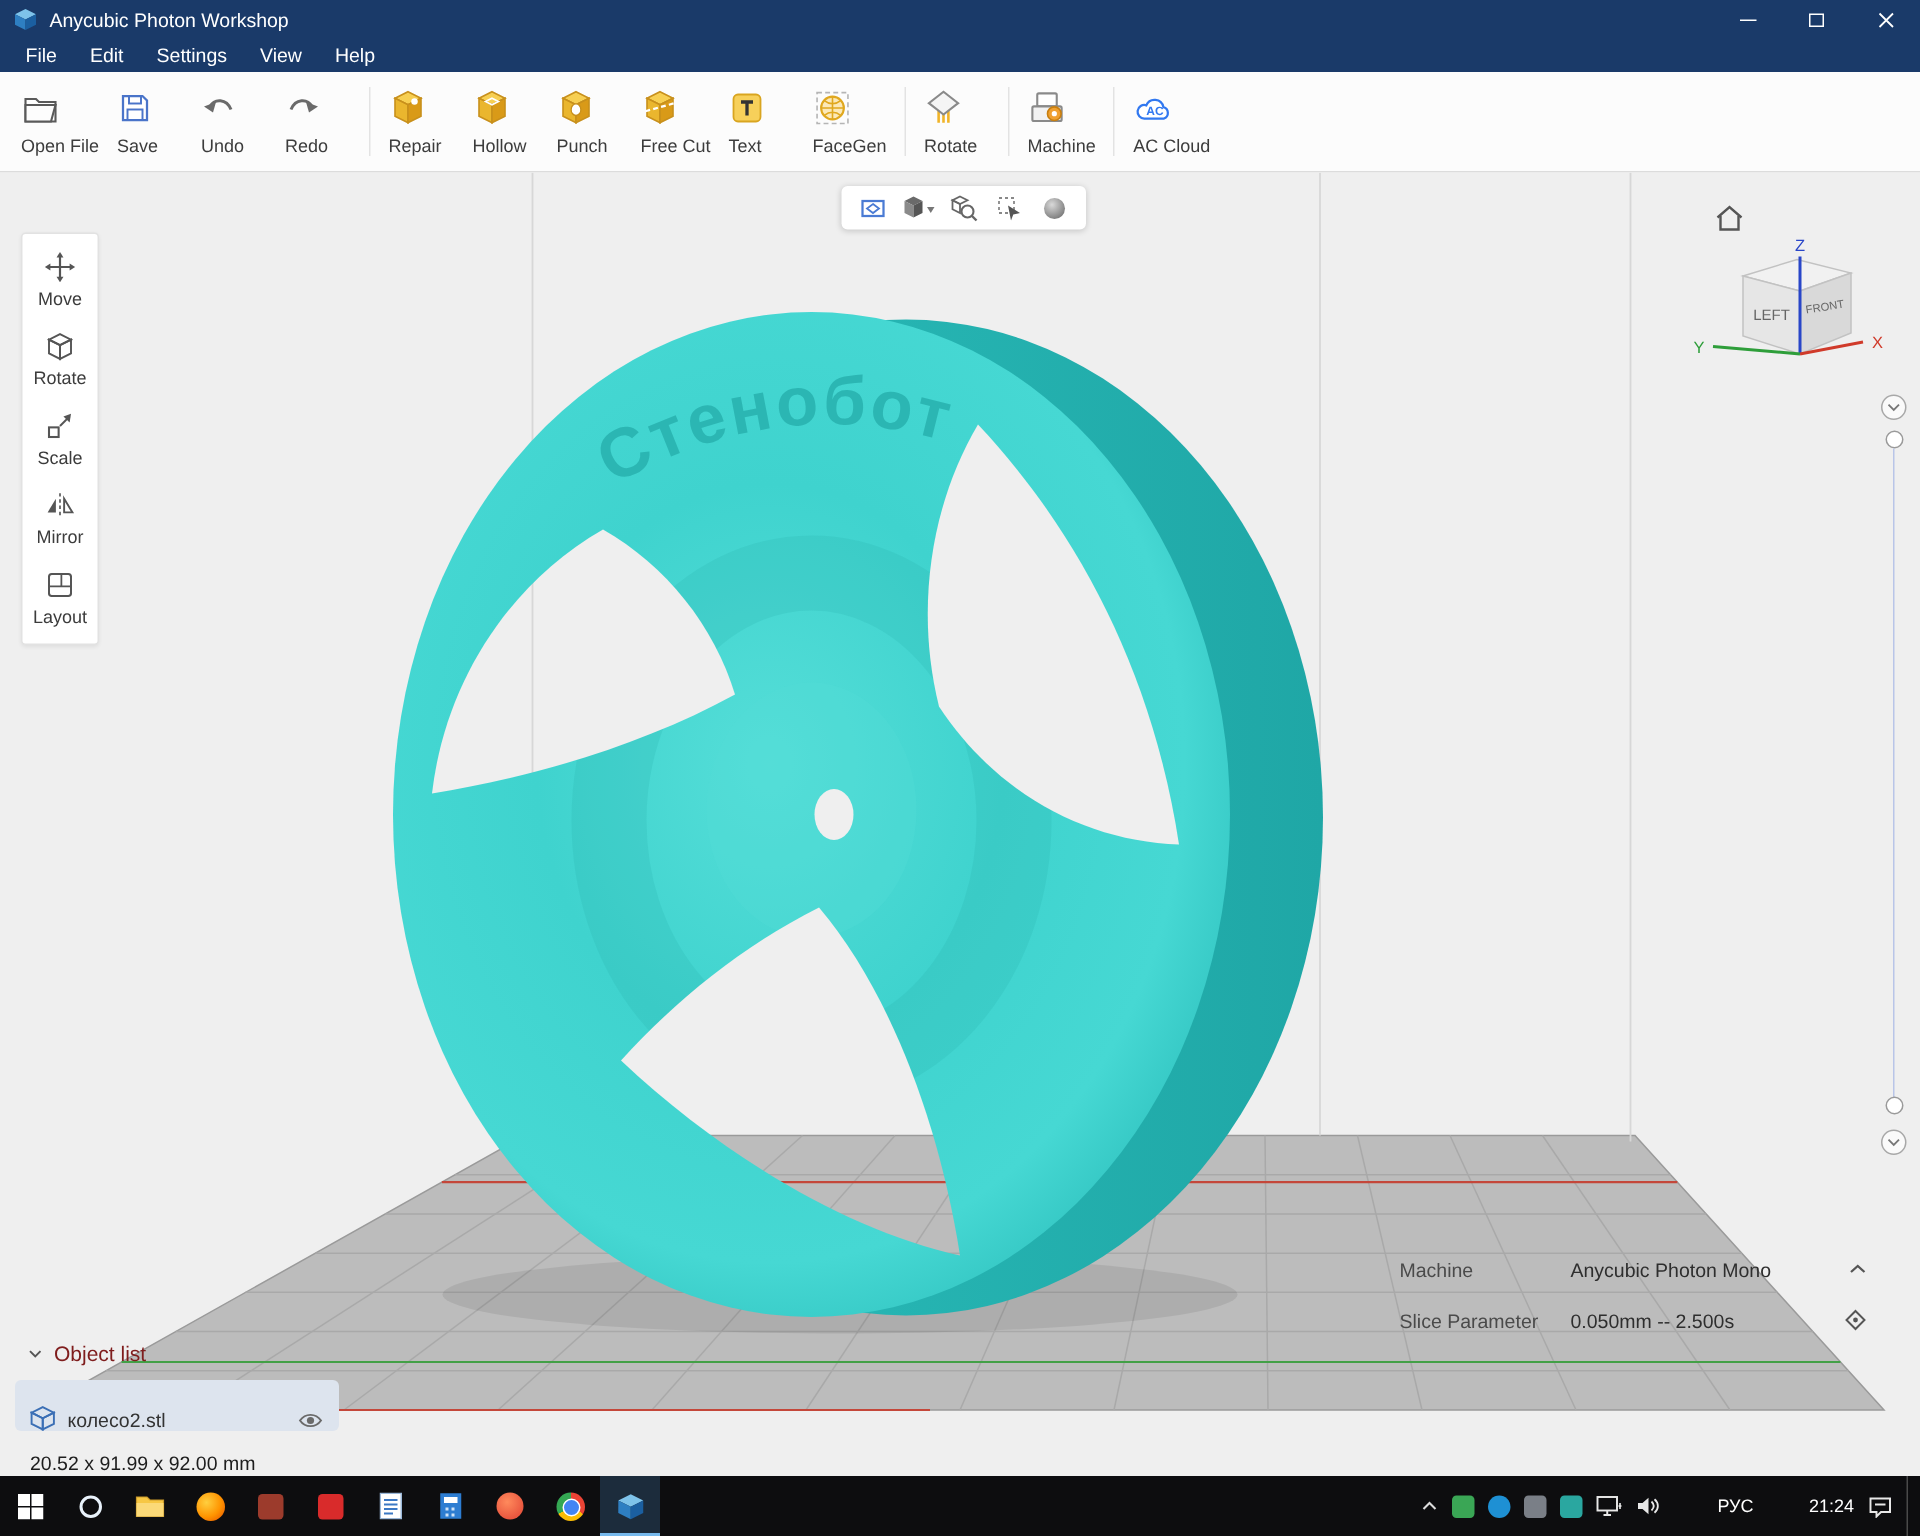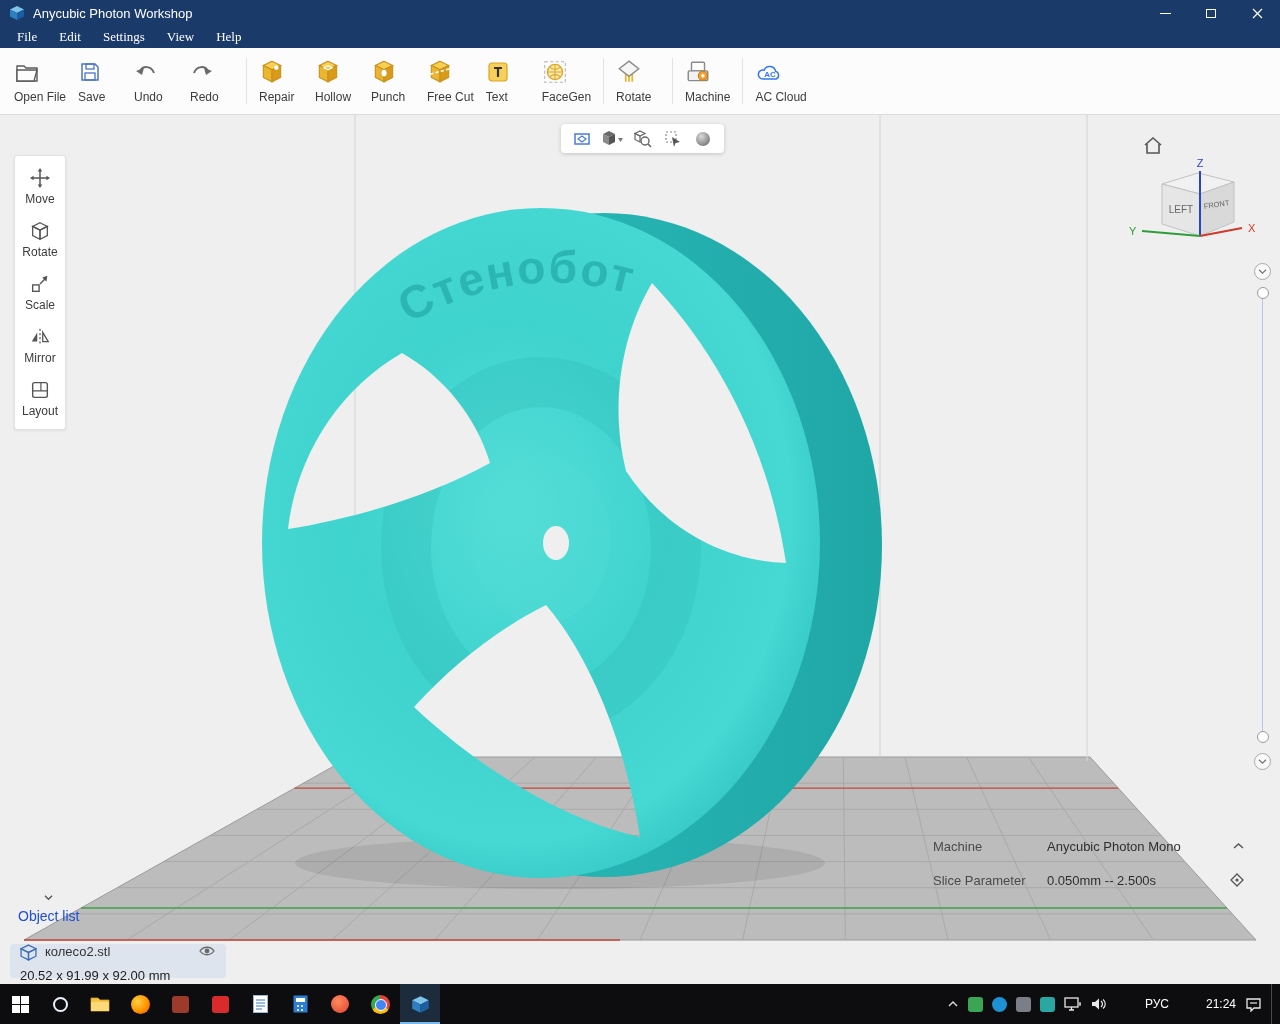--- a/index.html
+++ b/index.html
@@ -9,21 +9,21 @@
   
   .titlebar { height:26px; background:#1a3a69; display:flex; align-items:center; color:#fff; }
   .titlebar .app-ico { width:16px; height:16px; margin:0 8px 0 9px; }
   .titlebar .title { font-size:13px; flex:1; }
   .win-btn { width:46px; height:26px; display:flex; align-items:center; justify-content:center; }
   .win-min i { display:block; width:11px; height:1px; background:#fff; }
   .win-max i { display:block; width:10px; height:9px; border:1px solid #fff; }
   .win-close svg { display:block; }
 
   
-  .menubar { height:22px; background:#1a3a69; display:flex; align-items:center; padding-left:6px;font-family:Liberation Serif, serif; }
+  .menubar { height:22px; background:#1a3a69; display:flex; align-items:center; padding-left:6px; }
   .menu-item { color:#fff; font-size:13px; padding:0 11px; line-height:22px; cursor:default; }
 
   
   .toolbar { height:67px; background:#fcfcfc; border-bottom:1px solid #dcdcdc;
     display:flex; align-items:center; padding-left:8px; }
   .tb-btn { min-width:56px; padding:0 6px; height:60px; display:flex; flex-direction:column;
     align-items:flex-start; justify-content:center; gap:4px; }
   .tb-ico { height:28px; display:flex; align-items:center; justify-content:center; }
   .tb-label { font-size:12px; color:#3c3c3c; white-space:nowrap; }
   .tb-sep { width:1px; height:46px; background:#e3e3e3; margin:0 6px; }
@@ -52,23 +52,23 @@
 
   
   .sc-chev { position:absolute; left:1254px; width:17px; height:17px; border:1px solid #a8a8a8;
     border-radius:50%; background:#fafafa; display:flex; align-items:center; justify-content:center; }
   .sc-knob { position:absolute; left:1257px; width:12px; height:12px; border:1px solid #9a9a9a;
     border-radius:50%; background:#fff; }
   .sc-line { position:absolute; left:1262px; width:1px; background:#b9c5e8; }
 
   
   .objlist-header { position:absolute; left:18px; top:779px; display:flex; align-items:center;
-    gap:7px; font-size:14px; color:#1d4ed8;flex-direction:column; }
+    gap:7px; font-size:14px; color:#7f1d1d; }
   .objlist-item { position:absolute; left:10px; top:805px; width:216px; height:34px;
-    background:#dde4ee; border-radius:4px; display:flex; align-items:flex-start; padding:0 10px; gap:8px;margin-top:24px; }
+    background:#dde4ee; border-radius:4px; display:flex; align-items:flex-end; padding:0 10px; gap:8px; }
   .objlist-item .fname { flex:1; font-size:13px; color:#333; }
   .dims { position:absolute; left:20px; top:853px; font-size:13px; color:#1d1d1d; }
 
   
   .settings { position:absolute; left:933px; top:714px; width:312px; }
   .set-row { height:34px; display:flex; align-items:center; }
   .set-row .lbl { width:114px; font-size:13px; color:#4a4a4a; }
   .set-row .val { flex:1; font-size:13px; color:#2e2e2e; }
   .set-row .ric { width:22px; display:flex; justify-content:flex-end; }
   .slice-btn { margin-top:11px; width:310px; height:34px; border:none; border-radius:4px;

